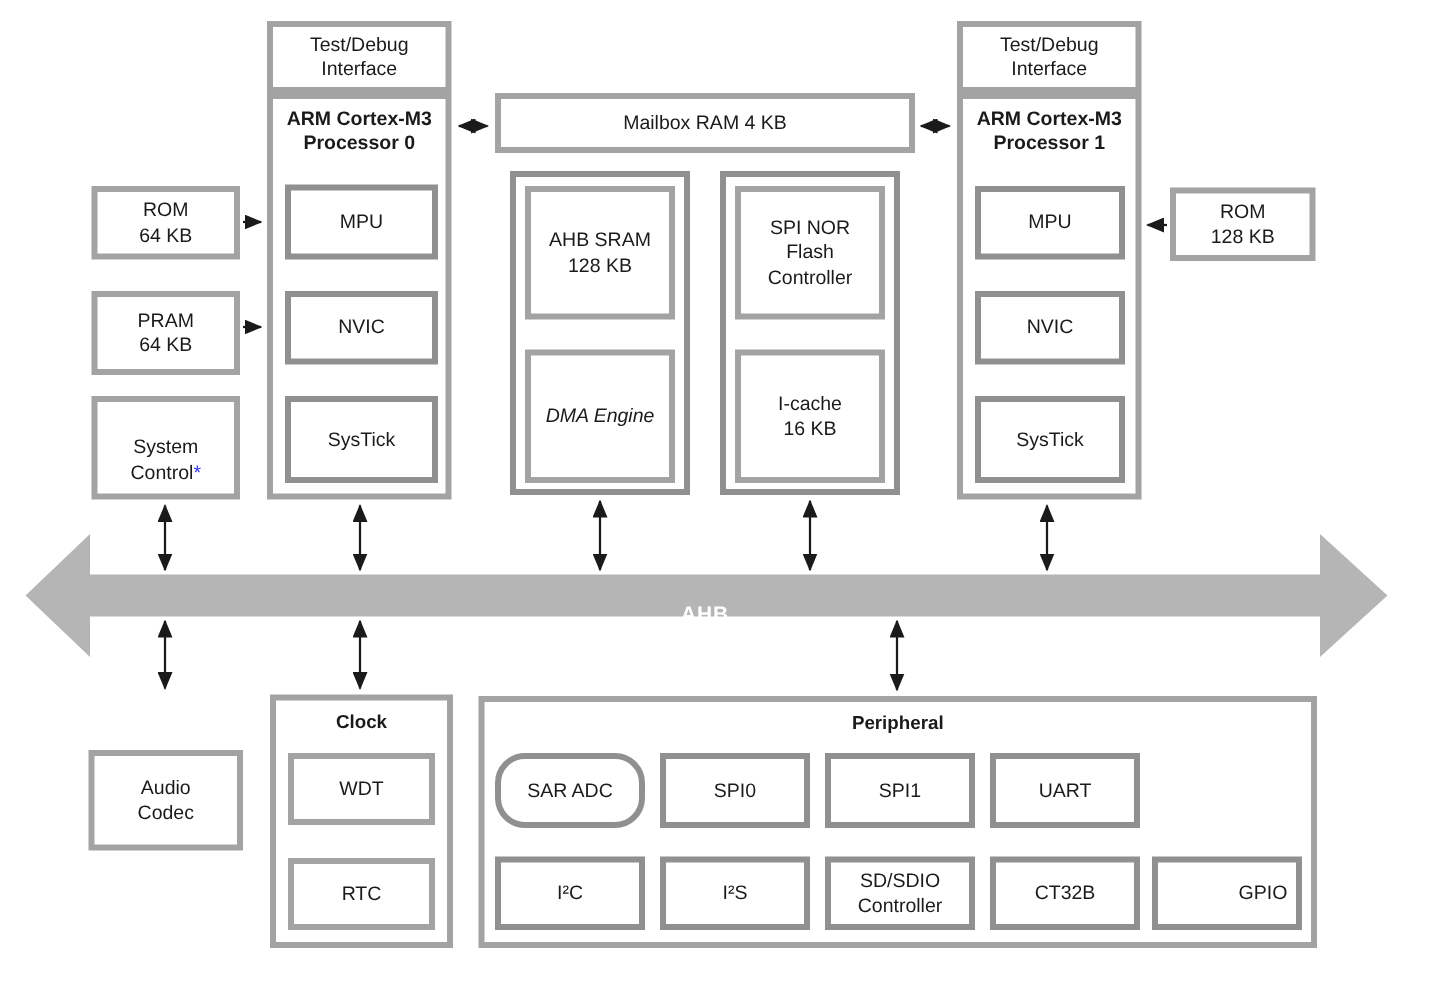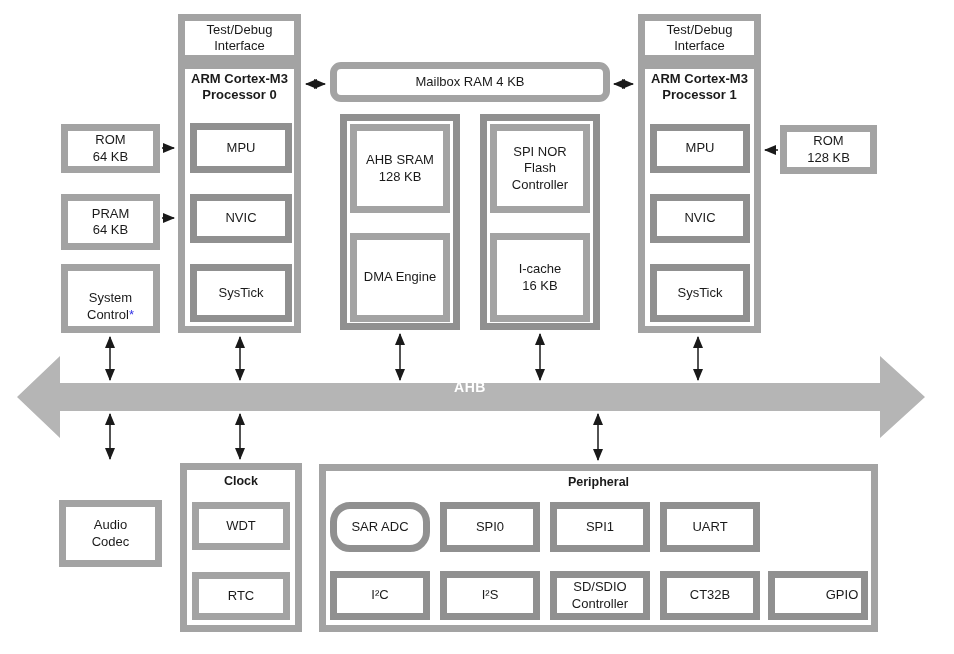--- a/index.html
+++ b/index.html
@@ -3,21 +3,21 @@
 <meta charset="utf-8">
 <style>
   html,body { margin:0; padding:0; background:#ffffff; }
   .canvas {
     position:relative; width:954px; height:654px; background:#ffffff;
     font-family:"Liberation Sans", sans-serif; color:#1a1a1a; overflow:hidden;
   }
   .layer { position:absolute; left:0; top:0; width:954px; height:654px; pointer-events:none; }
   .box {
     position:absolute; box-sizing:border-box; background:#ffffff;
-    border:7px solid #a3a3a3; display:flex; align-items:center; justify-content:center;
+    border:4px solid #a3a3a3; display:flex; align-items:center; justify-content:center;
     text-align:center; font-size:13px; line-height:1.25; white-space:pre-line;
   }
   .gray { border-color:#909090; }
   .label {
     position:absolute; box-sizing:border-box; display:flex; align-items:center; justify-content:center;
     text-align:center; font-size:13px; line-height:1.25; white-space:pre-line;
   }
   .bold { font-weight:700; }
   .ast { color:#3333e6; font-weight:400; }
   .busLabel { color:#ffffff; font-size:14px; letter-spacing:0.5px; }
@@ -51,21 +51,21 @@
       <line x1="400" y1="334" x2="400" y2="380" marker-start="url(#mS)" marker-end="url(#mE)"></line>
       <line x1="540" y1="334" x2="540" y2="380" marker-start="url(#mS)" marker-end="url(#mE)"></line>
       <line x1="698" y1="337" x2="698" y2="380" marker-start="url(#mS)" marker-end="url(#mE)"></line>
 
       <line x1="110" y1="414" x2="110" y2="459" marker-start="url(#mS)" marker-end="url(#mE)"></line>
       <line x1="240" y1="414" x2="240" y2="459" marker-start="url(#mS)" marker-end="url(#mE)"></line>
       <line x1="598" y1="414" x2="598" y2="460" marker-start="url(#mS)" marker-end="url(#mE)"></line>
     </g>
   </svg>
 
-  <div class="label bold busLabel" style="left:60px;top:366px;width:820px;height:44px;">AHB</div>
+  <div class="label bold busLabel" style="left:60px;top:388px;width:820px;height:44px;">AHB</div>
 
   <div class="box" style="left:61px;top:124px;width:99px;height:49px;">ROM
 64 KB</div>
   <div class="box" style="left:61px;top:194px;width:99px;height:56px;">PRAM
 64 KB</div>
   <div class="box" style="left:61px;top:264px;width:99px;height:69px;">
     <div>
       <span>System
 Control</span><span class="ast">*</span>
     </div>
@@ -73,26 +73,26 @@
 
   <div class="box" style="left:178px;top:14px;width:123px;height:48px;">Test/Debug
 Interface</div>
   <div class="box" style="left:178px;top:62px;width:123px;height:271px;"></div>
   <div class="label bold" style="left:178px;top:66px;width:123px;height:42px;">ARM Cortex-M3
 Processor 0</div>
   <div class="box gray" style="left:190px;top:123px;width:102px;height:50px;">MPU</div>
   <div class="box gray" style="left:190px;top:194px;width:102px;height:49px;">NVIC</div>
   <div class="box gray" style="left:190px;top:264px;width:102px;height:58px;">SysTick</div>
 
-  <div class="box" style="left:330px;top:62px;width:280px;height:40px;border-radius:11px;">Mailbox RAM 4 KB</div>
+  <div class="box" style="left:330px;top:62px;width:280px;height:40px;">Mailbox RAM 4 KB</div>
 
   <div class="box gray" style="left:340px;top:114px;width:120px;height:216px;"></div>
   <div class="box" style="left:350px;top:124px;width:100px;height:89px;">AHB SRAM
 128 KB</div>
-  <div class="box" style="left:350px;top:233px;width:100px;height:89px;">DMA Engine</div>
+  <div class="box" style="left:350px;top:233px;width:100px;height:89px;font-style:italic;">DMA Engine</div>
 
   <div class="box gray" style="left:480px;top:114px;width:120px;height:216px;"></div>
   <div class="box" style="left:490px;top:124px;width:100px;height:89px;">SPI NOR
 Flash
 Controller</div>
   <div class="box" style="left:490px;top:233px;width:100px;height:89px;">I-cache
 16 KB</div>
 
   <div class="box" style="left:638px;top:14px;width:123px;height:48px;">Test/Debug
 Interface</div>

